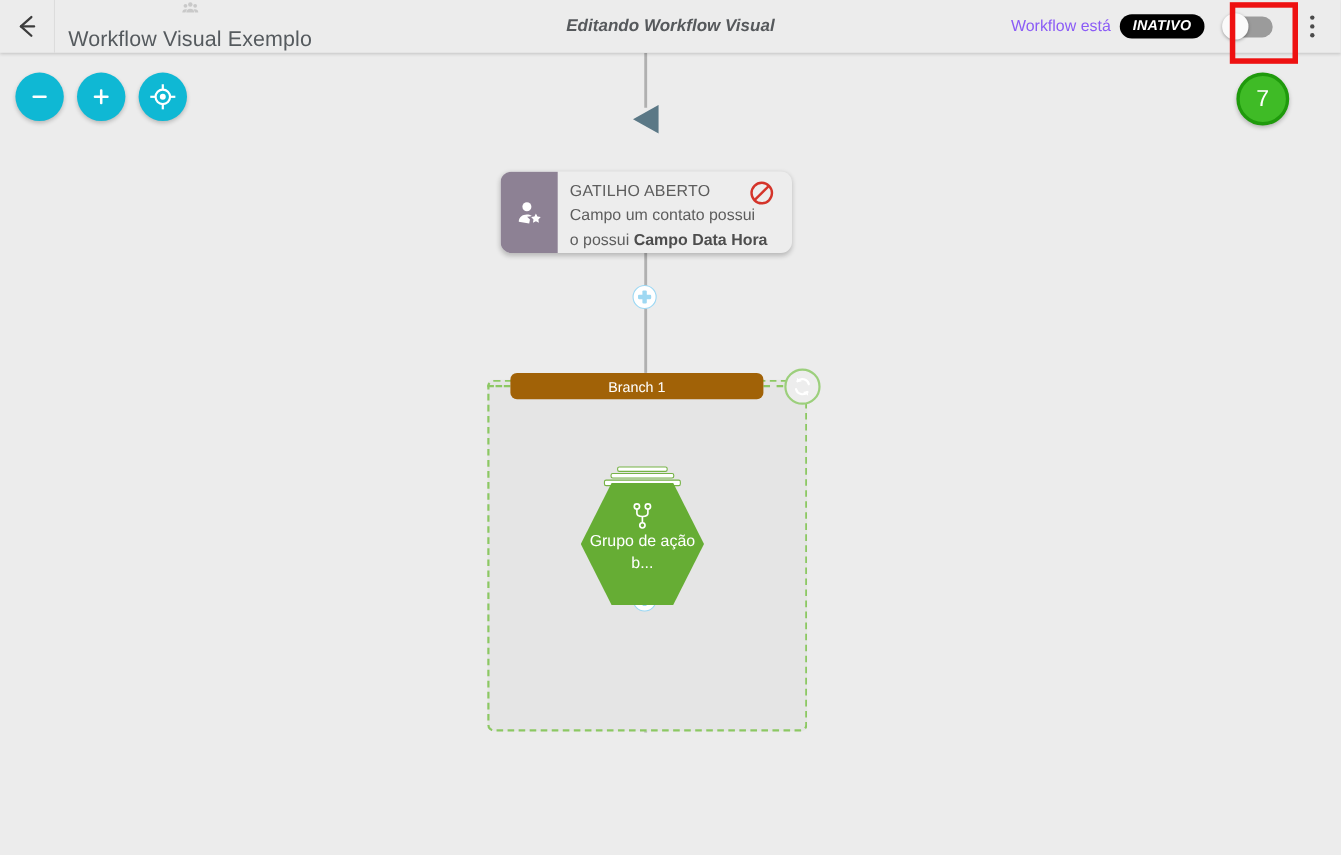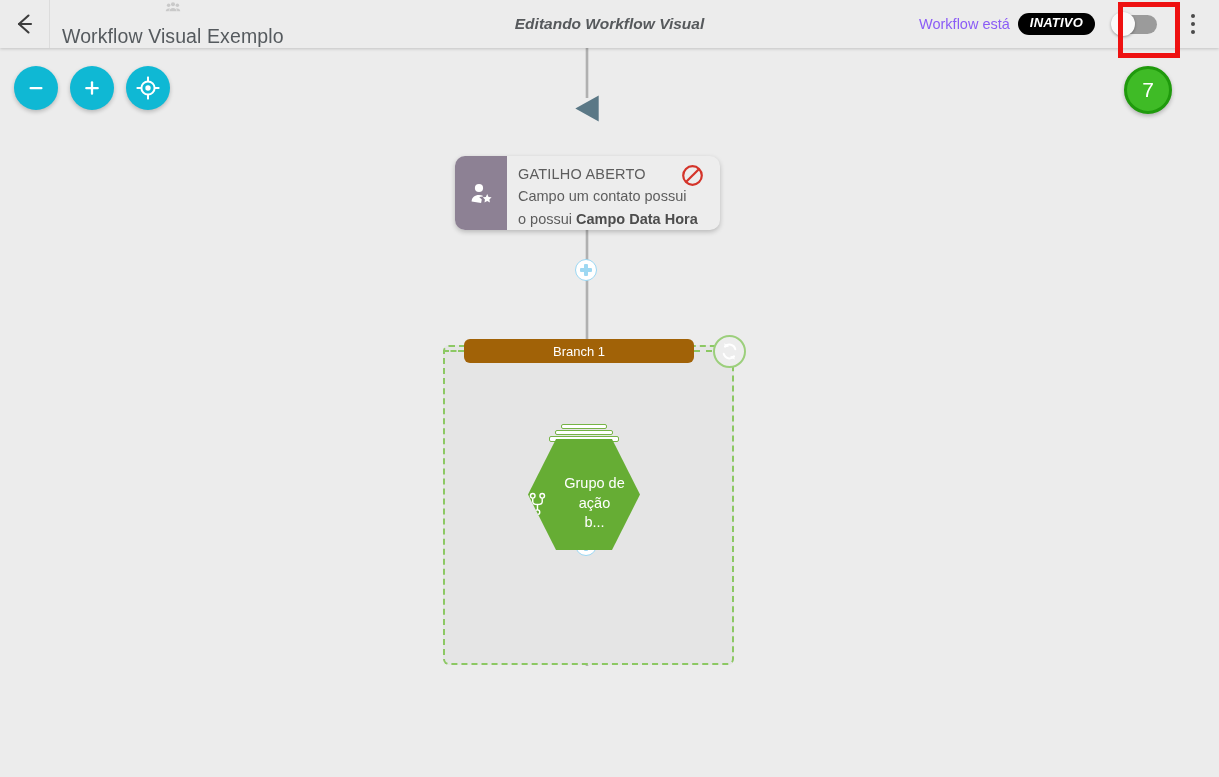--- a/index.html
+++ b/index.html
@@ -171,21 +171,21 @@
     background: #ffffff; border: 1.5px solid #76b346;
     border-radius: 2px;
   }
   #hex-l1 { top: 4px;  width: 46px; height: 5px; }
   #hex-l2 { top: 10px; width: 58px; height: 5px; }
   #hex-l3 { top: 16px; width: 70px; height: 6px; }
   #hex-shape {
     position: absolute; left: 0; top: 19px; width: 112px; height: 111px;
     background: #66ad34;
     clip-path: polygon(25% 0%, 75% 0%, 100% 50%, 75% 100%, 25% 100%, 0% 50%);
-    display: flex; flex-direction: row; align-items: center;
+    display: flex; flex-direction: column; align-items: center;
     justify-content: flex-start; padding-top: 18px; gap: 2px;
   }
   #hex-label {
     color: #ffffff; font-size: 14.5px; line-height: 1.35;
     text-align: center; width: 96px;
   }
 
   
   #end-node {
     position: absolute; left: 551px; top: 659px;

